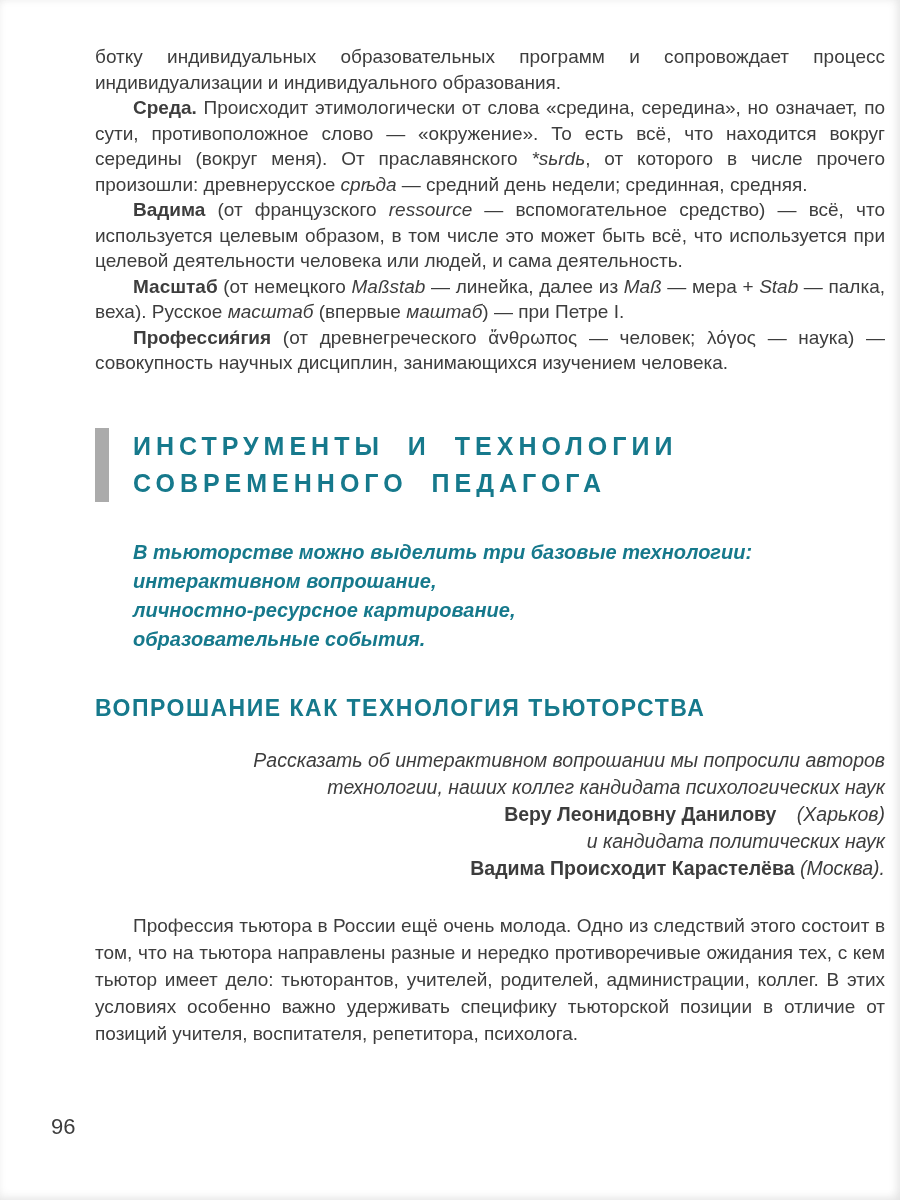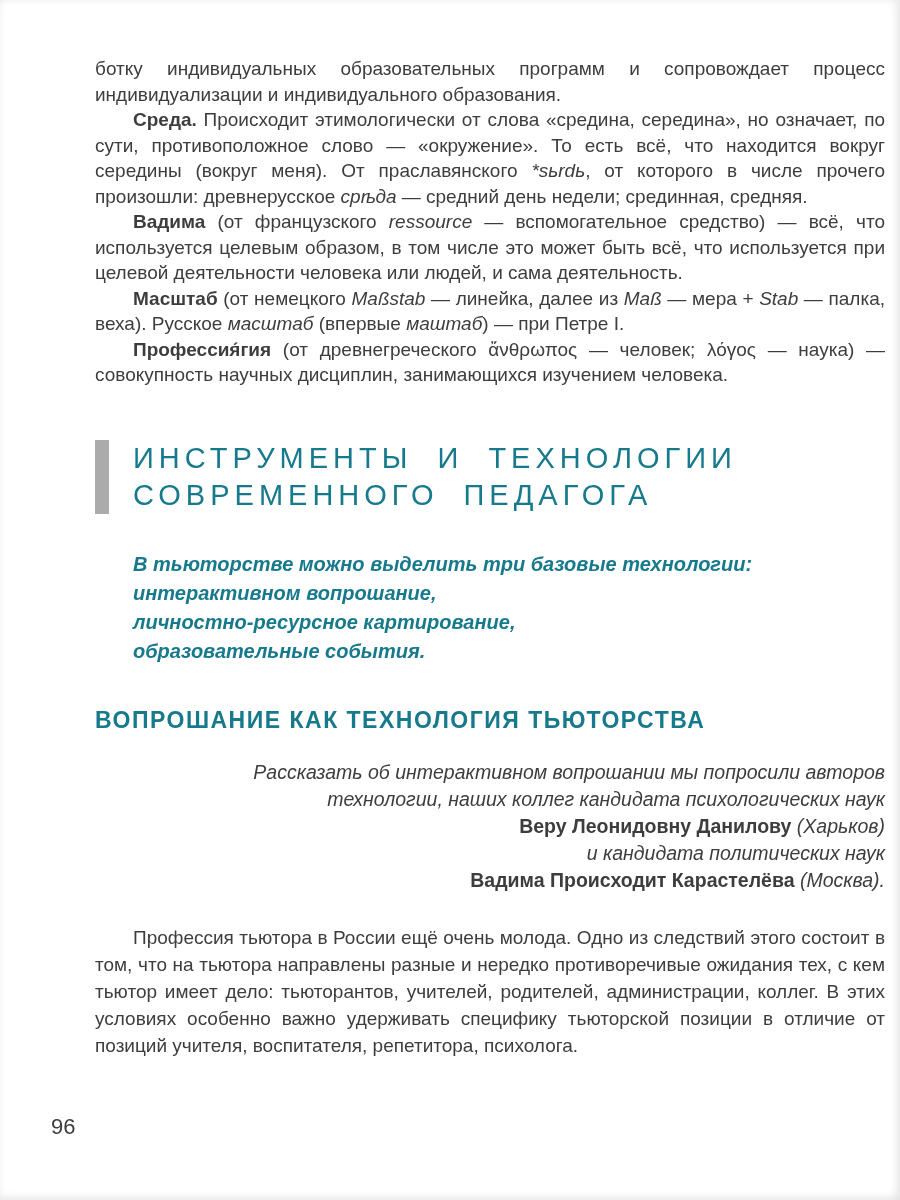--- a/index.html
+++ b/index.html
@@ -21,39 +21,39 @@
     position: absolute;
     left: 95px;
     top: 44px;
     width: 790px;
     color: var(--text, #3d3d3d);
     font-size: 19px;
     line-height: 25.5px;
     text-align: justify;
   }
   .para { text-indent: 38px; }
-  .no-indent { text-indent: 0; margin-top: 12px; }
+  .no-indent { text-indent: 0; }
 
   .section-header {
     display: flex;
     align-items: stretch;
     margin-top: 52px;
     margin-bottom: 36px;
     text-align: left;
   }
   .section-bar {
     width: 14px;
     background: var(--bar, #ababab);
     margin-right: 24px;
     flex: 0 0 14px;
   }
   .section-title {
     color: var(--accent, #16798c);
-    font-weight: normal;
-    font-size: 29px;
+    font-weight: bold;
+    font-size: 25px;
     line-height: 37px;
     letter-spacing: 5px;
     word-spacing: 12px;
     white-space: nowrap;
   }
 
   .lead {
     margin: 0 0 42px 38px;
     text-align: left;
   }
@@ -122,21 +122,21 @@
       <div class="lead-line">интерактивном вопрошание,</div>
       <div class="lead-line">личностно-ресурсное картирование,</div>
       <div class="lead-line">образовательные события.</div>
     </div>
 
     <h2 class="subsection">ВОПРОШАНИЕ КАК ТЕХНОЛОГИЯ ТЬЮТОРСТВА</h2>
 
     <div class="attribution">
       <div class="attr-line it">Рассказать об интерактивном вопрошании мы попросили авторов</div>
       <div class="attr-line it">технологии, наших коллег кандидата психологических наук</div>
-      <div class="attr-line"><span style="font-weight: bold;">Веру Леонидовну Данилову </span><span style="font-style: italic;">(Харьков)</span></div>
+      <div class="attr-line"><span style="font-weight: bold;">Веру Леонидовну Данилову </span><span style="font-style: italic; margin-left: 15px;">(Харьков)</span></div>
       <div class="attr-line it">и кандидата политических наук</div>
       <div class="attr-line"><span style="font-weight: bold;">Вадима Происходит Карастелёва </span><span style="font-style: italic;">(Москва).</span></div>
     </div>
 
     <p class="para body-para">Профессия тьютора в России ещё очень молода. Одно из следствий этого состоит в том, что на тьютора направлены разные и нередко противоречивые ожидания тех, с кем тьютор имеет дело: тьюторантов, учителей, родителей, администрации, коллег. В этих условиях особенно важно удерживать специфику тьюторской позиции в отличие от позиций учителя, воспитателя, репетитора, психолога.</p>
 
   </div>
 
   <div class="page-number">96</div>
 </div>

